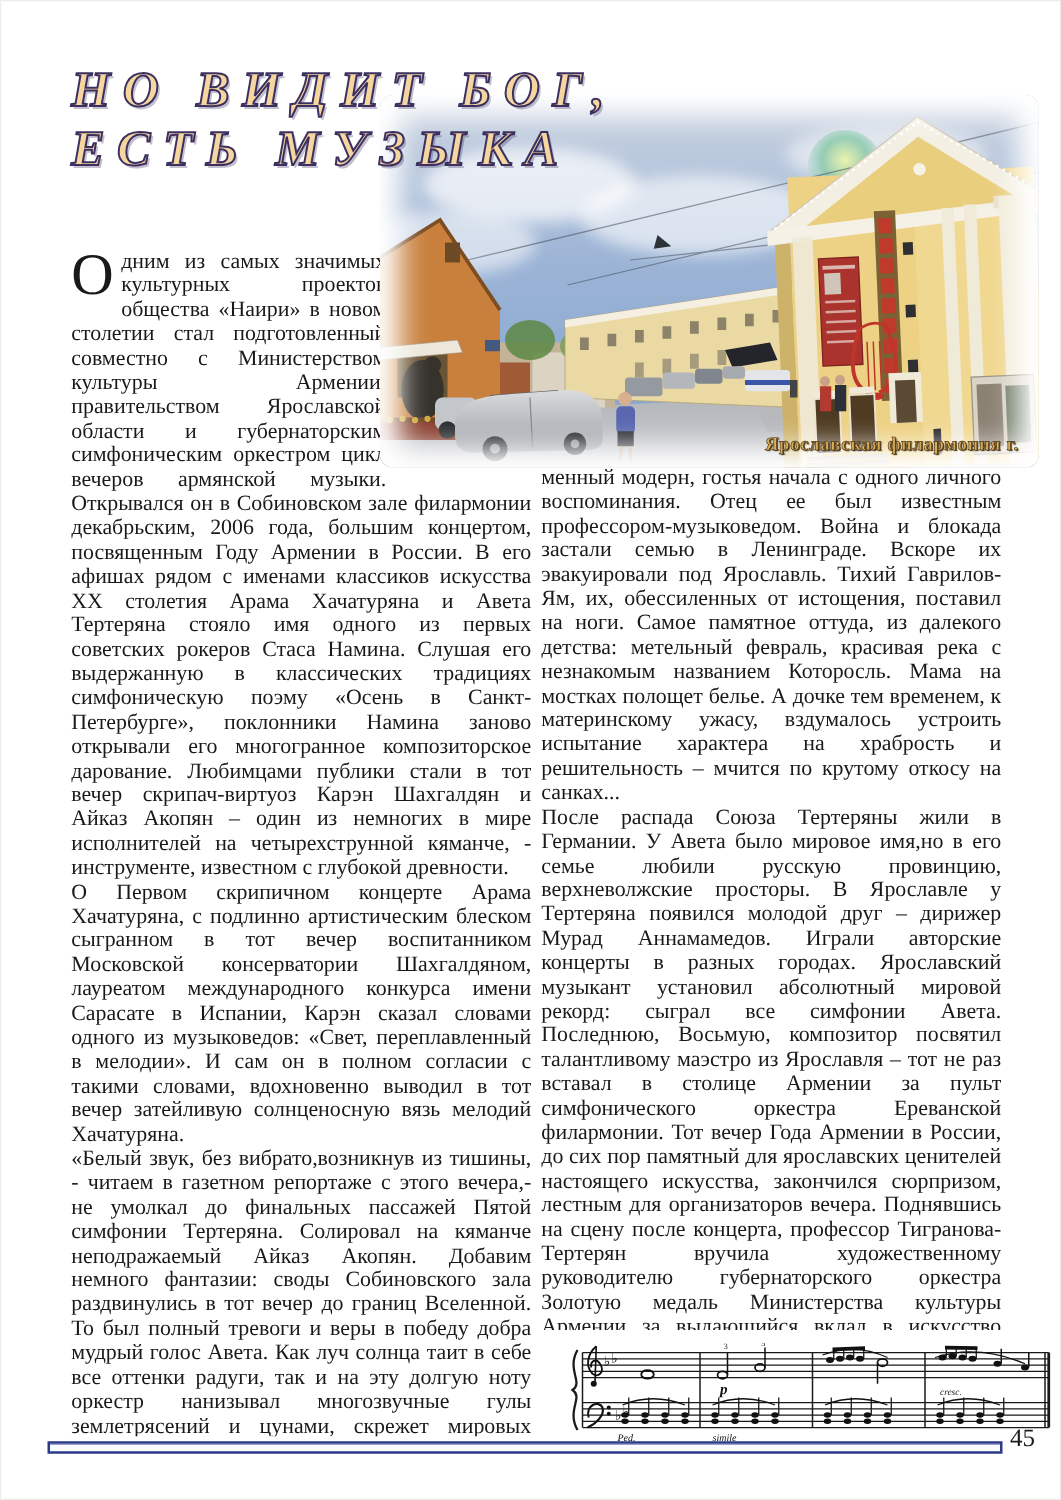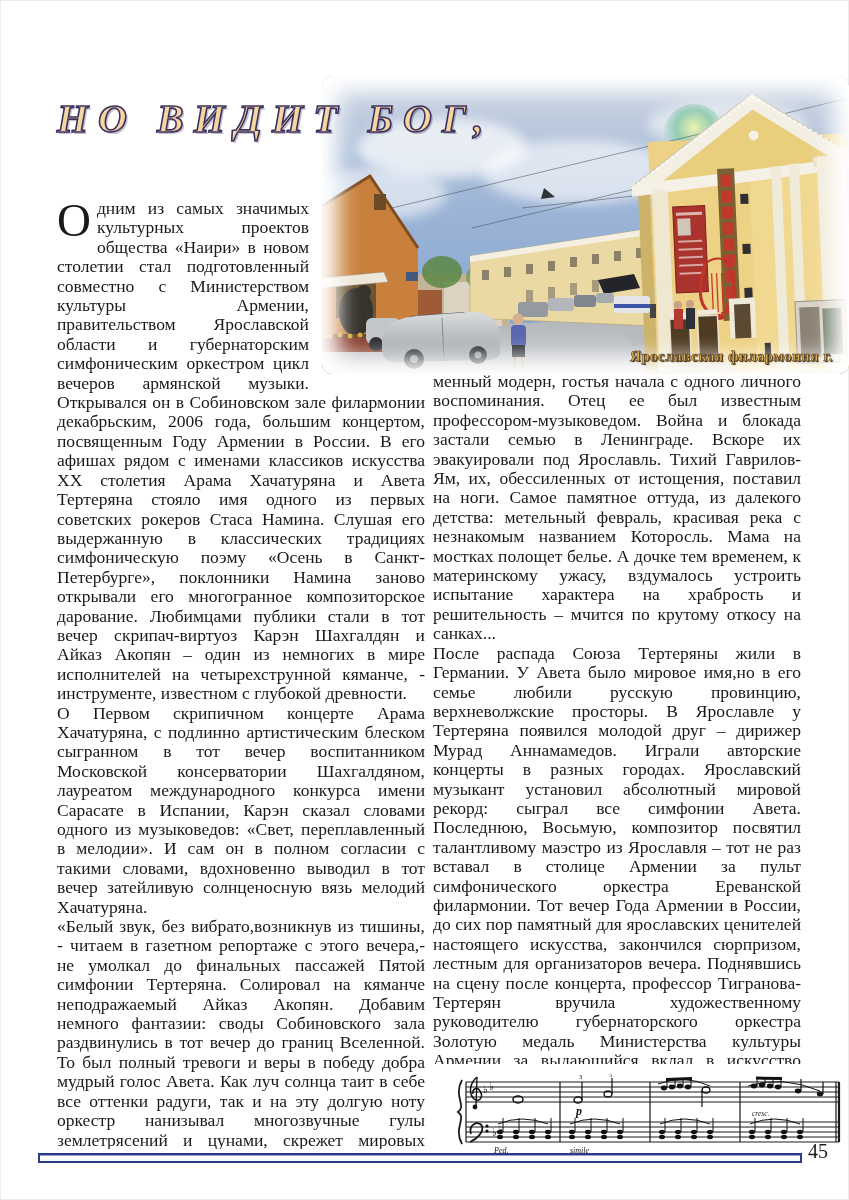--- a/index.html
+++ b/index.html
@@ -4,23 +4,23 @@
 <style>
   html,body{margin:0;padding:0;background:#fff;}
   .page{position:relative;width:849px;height:1200px;background:#fff;overflow:hidden;
         font-family:"Liberation Serif","DejaVu Serif",serif;box-shadow:inset 0 0 0 1px #ececec;}
   
   .title{position:absolute;left:57px;top:48px;z-index:6;
          font-style:italic;font-weight:bold;font-size:40px;line-height:47px;
          letter-spacing:10px;color:#f5d69e;
          -webkit-text-stroke:1.6px #3c3061;
          text-shadow:2px 2px 0 rgba(60,48,97,.30);}
-  .title div{white-space:nowrap;margin-top:47px;}
+  .title div{white-space:nowrap;}
   
-  .photo{position:absolute;left:322px;top:76px;width:527px;height:298px;
+  .photo{position:absolute;left:304px;top:76px;width:527px;height:298px;
          border-radius:10px;overflow:hidden;z-index:1;}
   .photo svg{display:block;}
   .photo-fade{position:absolute;inset:0;border-radius:10px;pointer-events:none;
               box-shadow:inset 0 0 22px 16px #fff;}
   .photo-caption{position:absolute;right:16px;bottom:9px;z-index:3;
                  font-weight:bold;font-size:15px;letter-spacing:.5px;color:#d9ae55;
                  -webkit-text-stroke:.5px #4a3214;text-shadow:1px 1px 1px #3a2a10;}
   
   .col{position:absolute;width:368px;font-size:17.5px;line-height:19.4px;
        text-align:justify;color:#191919;}
@@ -37,20 +37,21 @@
               box-shadow:inset 0 1px 0 #9aa4c8;}
   .page-num{position:absolute;left:808px;top:1140px;font-size:20px;color:#1c1c1c;text-align:right;}
 </style>
 </head>
 <body>
 
 <div class="page">
 
   <div class="title">
     <div>НО ВИДИТ БОГ,</div>
+    <div>ЕСТЬ МУЗЫКА</div>
   </div>
 
   <div class="photo">
     <svg width="527" height="298" viewBox="0 0 527 298">
       <defs>
         <linearGradient id="gsky" x1="0" y1="0" x2="0" y2="1">
           <stop offset="0" stop-color="#ccd5e1"></stop>
             <stop offset=".45" stop-color="#9cb4d6"></stop>
             <stop offset="1" stop-color="#7fa3cf"></stop>
         </linearGradient>

